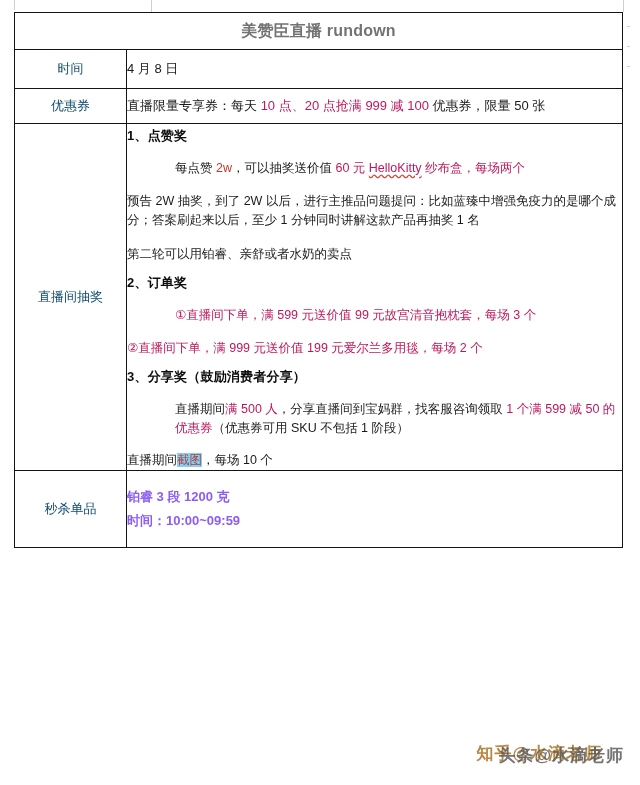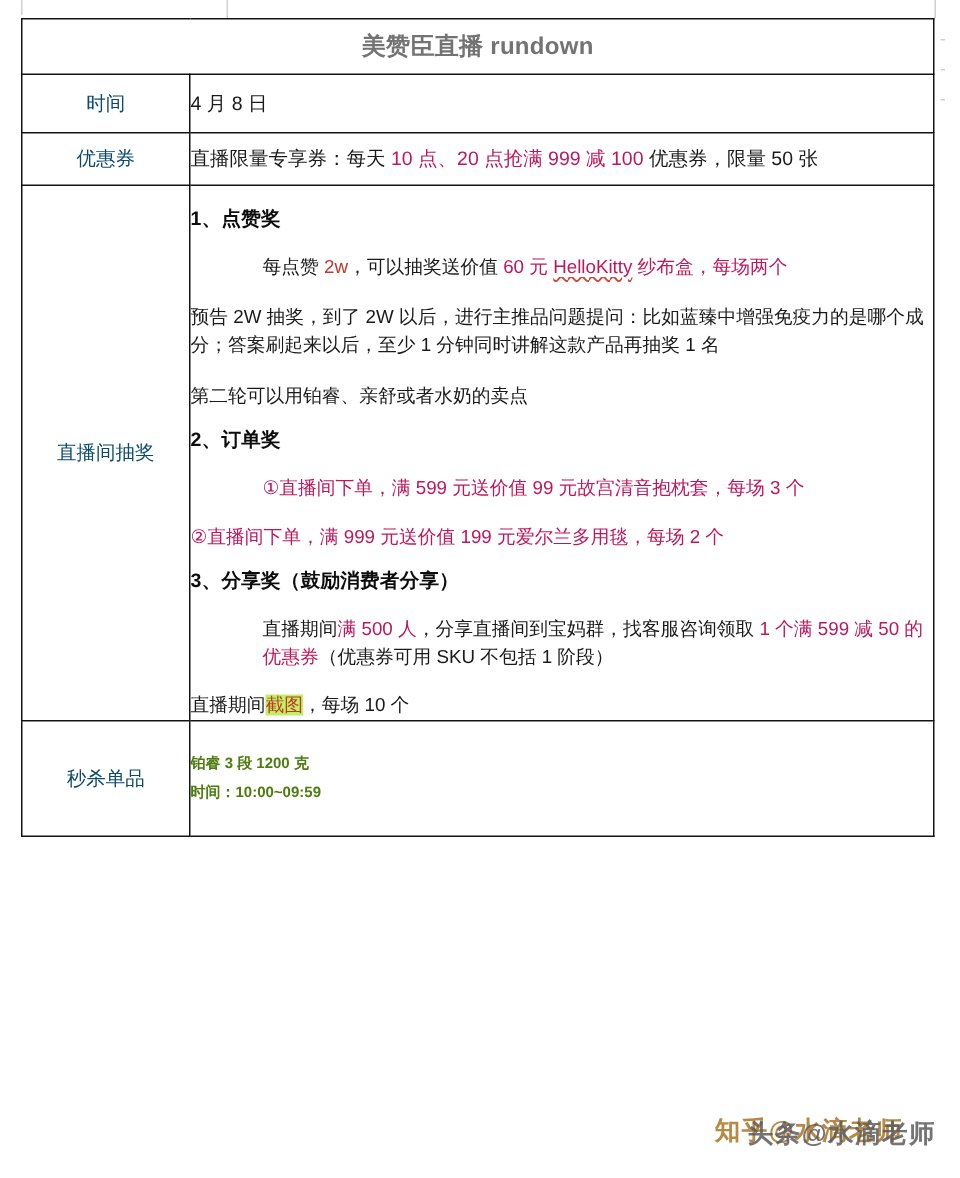--- a/index.html
+++ b/index.html
@@ -89,45 +89,45 @@
   .row-coupon  td { height: 34px; }
   .row-flash   td { height: 76px; }
 
   .sec-head {
     font-weight: bold;
     font-size: 13px;
     margin: 9px 0 0 0;
     color: #0d0d0d;
     letter-spacing: 0.2px;
   }
-  .sec-head:first-child { margin-top: 12px; }
+  .sec-head:first-child { margin-top: 2px; }
 
   p.line {
     margin: 14px 0 0 0;
     font-size: 12.5px;
     line-height: 1.55;
   }
   p.line.first { margin-top: 13px; margin-left: 48px; }
   p.tight { margin-top: 12px; }
 
   .red       { color: #c0392b; }
   .red-soft  { color: #be185d; }
-  .hl        { color: #c0392b; background: #bef264; }
+  .hl        { color: #c0392b; background: #7dd3fc; }
 
   .spell {
     text-decoration: underline;
     text-decoration-style: wavy;
     text-decoration-color: #d04a3c;
     text-underline-offset: 2px;
   }
 
   .flash-line {
-    font-size: 10px;
-    font-weight: bold;
-    color: #4d7c0f;
+    font-size: 13px;
+    font-weight: bold;
+    color: #8b5cf6;
     margin: 0;
     line-height: 1.5;
   }
   .flash-line.second { margin-top: 4px; }
 
   .watermark {
     position: absolute;
     right: 16px;
     bottom: 18px;
     z-index: 3;

